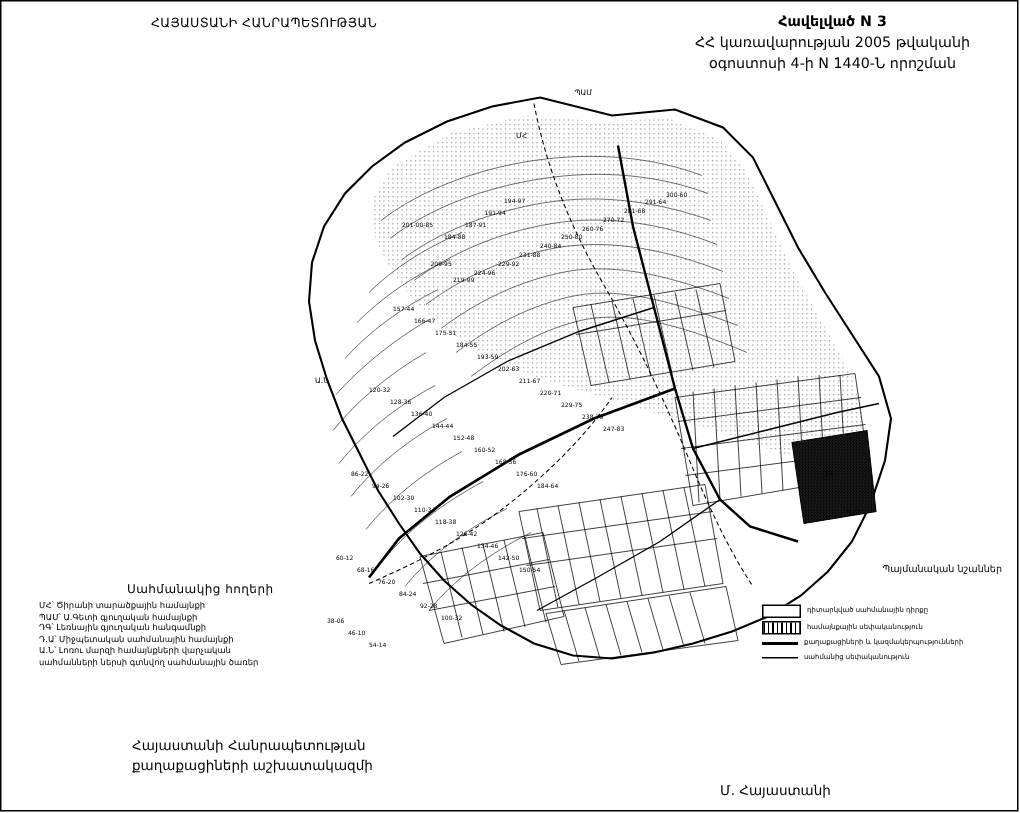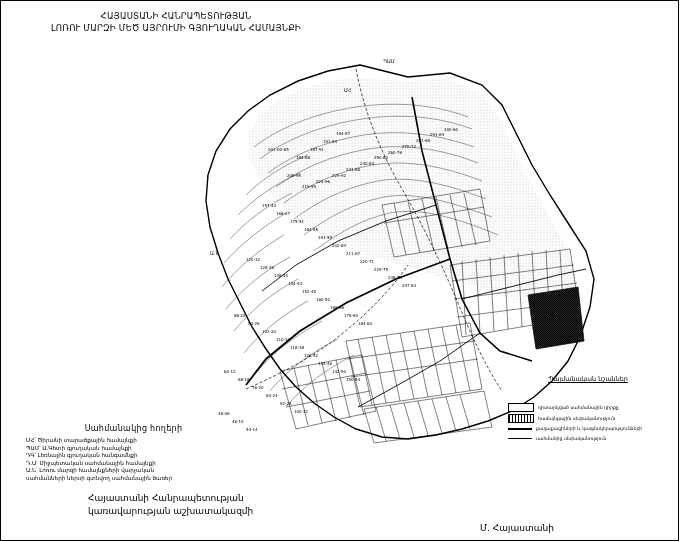--- a/index.html
+++ b/index.html
@@ -66,21 +66,20 @@
   }
   #map svg { display: block; }
 
   
   .legend-left {
     position: absolute;
     left: 26px;
     top: 388px;
     width: 215px;
     font-family: "DejaVu Sans", sans-serif;
-    margin-top: 36px;
   }
   .legend-left .lg-title {
     font-size: 8px;
     text-align: center;
     margin-bottom: 4px;
     letter-spacing: 0.3px;
   }
   .legend-left .lg-row {
     font-size: 5.6px;
     line-height: 7.6px;
@@ -94,23 +93,22 @@
   
   .legend-right {
     position: absolute;
     left: 508px;
     top: 375px;
     width: 160px;
     font-family: "DejaVu Sans", sans-serif;
   }
   .legend-right .lg-title {
     font-size: 6.4px;
-    text-align: center;
+    text-align: right;
     margin-bottom: 20px;
-    text-decoration: underline;
   }
   .legend-right .lg-item {
     display: flex;
     align-items: center;
     margin-bottom: 2px;
   }
   .legend-right .swatch {
     width: 24px;
     height: 7px;
     border: 1px solid #000;
@@ -164,23 +162,27 @@
   }
 </style>
 </head>
 <body>
 
 <div id="page">
   <div class="frame"></div>
 
   <div class="hdr-left">
     <div>ՀԱՅԱՍՏԱՆԻ ՀԱՆՐԱՊԵՏՈՒԹՅԱՆ</div>
-    <div>ԼՈՌՈՒ ՄԱՐԶԻ ՄԵԾ ԱՅՐՈՒՄԻ ԳՅՈՒՂԱԿԱՆ ՀԱՄԱՅՆՔԻ</div>
-  </div>
-
+  </div>
+
+  <div class="hdr-right">
+    <div class="l1">Հավելված N 3</div>
+    <div>ՀՀ կառավարության 2005 թվականի</div>
+    <div>օգոստոսի 4-ի N 1440-Ն որոշման</div>
+  </div>
 
   <div id="map">
     <svg width="460" height="420" viewBox="0 0 460 420" xmlns="http://www.w3.org/2000/svg">
       <defs>
         <pattern id="hatchPat" width="4" height="4" patternUnits="userSpaceOnUse">
           <rect width="4" height="4" fill="#ffffff"></rect>
           <path d="M0,4 L4,0" stroke="#000" stroke-width="0.5"></path>
         </pattern>
         <pattern id="densePat" width="2" height="2" patternUnits="userSpaceOnUse">
           <rect width="2" height="2" fill="#2b2b2b"></rect>
@@ -370,17 +372,17 @@
       <span class="lg-label">քաղաքացիների և կազմակերպությունների</span>
     </div>
     <div class="lg-item">
       <span class="swatch line-thin"></span>
       <span class="lg-label">սահմանից սեփականություն</span>
     </div>
   </div>
 
   <div class="footer-left">
     <div>Հայաստանի Հանրապետության</div>
-    <div>կառավարության աշխատակազմի</div>
+    <div>քաղաքացիների աշխատակազմի</div>
   </div>
 
   <div class="footer-right">Մ. Հայաստանի</div>
 </div>
 
 </body></html>

